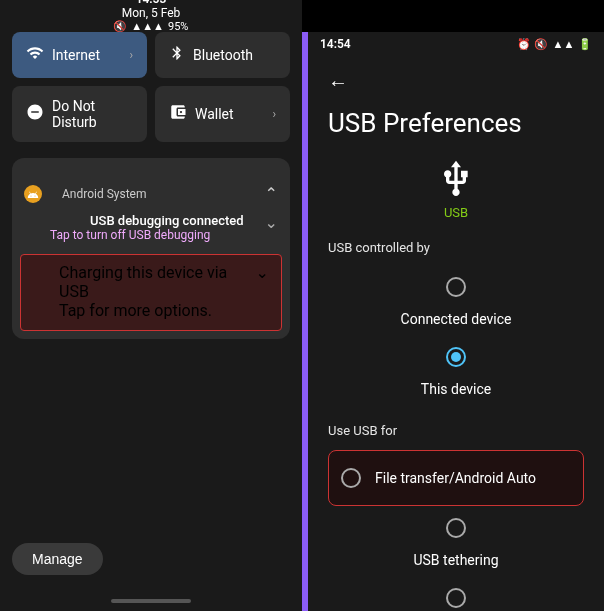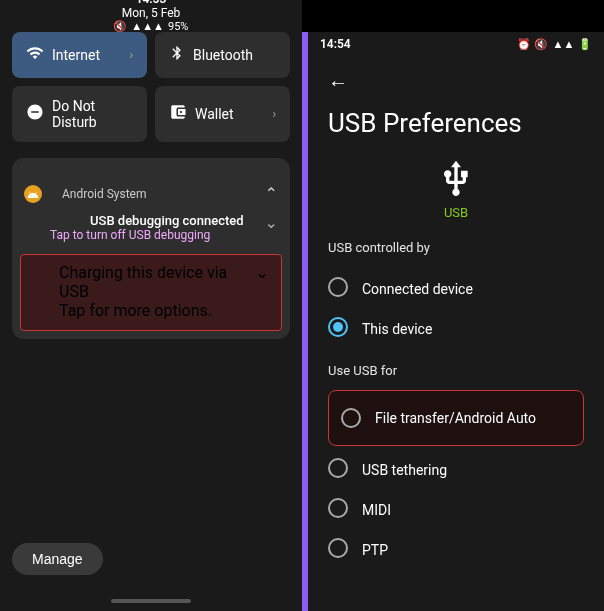--- a/index.html
+++ b/index.html
@@ -263,24 +263,25 @@
       font-size: 13px;
       margin-bottom: 12px;
     }
 
     .radio-group {
       margin-bottom: 16px;
     }
 
     .radio-item {
       display: flex;
-      align-items: flex-end;
+      align-items: center;
       gap: 14px;
       padding: 10px 0;
       cursor: pointer;
+      flex-direction: column;
     }
 
     .radio-outer {
       width: 20px;
       height: 20px;
       border-radius: 50%;
       border: 2px solid #aaa;
       display: flex;
       align-items: center;
       justify-content: center;

